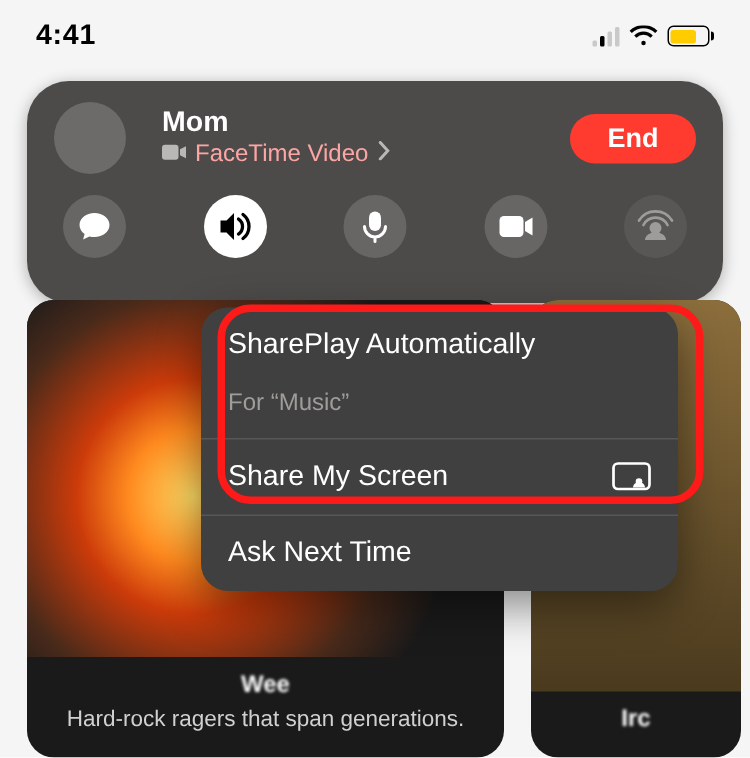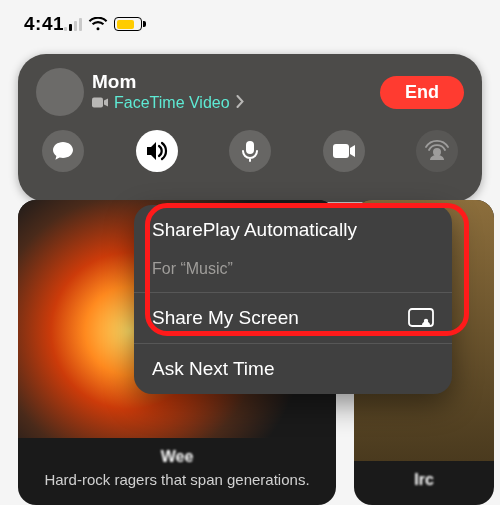--- a/index.html
+++ b/index.html
@@ -1,38 +1,38 @@
 <!DOCTYPE html>
 <html><head>
 <meta charset="utf-8">
 <style>
   * { box-sizing: border-box; margin: 0; padding: 0; }
   html, body { width: 500px; height: 505px; overflow: hidden; font-family: -apple-system, "Helvetica Neue", Arial, sans-serif; background:#fff; }
   .screen { position: relative; width: 500px; height: 505px; background:#f5f5f5; }
 
   
-  .status-bar { position:absolute; top:0; left:0; right:0; height:48px; display:flex; align-items:center; padding:0 24px; color:#000; }
+  .status-bar { position:absolute; top:0; left:0; right:0; height:48px; display:flex; align-items:center; justify-content:space-between; padding:0 24px; color:#000; }
   .status-time { font-size:19px; font-weight:600; letter-spacing:0.5px; }
   .status-right { display:flex; align-items:center; gap:6px; }
   .sig-bars { display:flex; align-items:flex-end; gap:2px; height:14px; }
   .sig-bars span { display:block; width:3px; background:#c9c9c9; border-radius:1px; }
   .sig-bars span.on { background:#000; }
   .wifi-icon svg { display:block; }
   .battery { display:flex; align-items:center; gap:1px; }
   .battery .body { width:28px; height:14px; border:1.5px solid #000; border-radius:4px; position:relative; padding:1.5px; }
   .battery .fill { height:100%; width:75%; background:#ffcc00; border-radius:2px; }
   .battery .cap { width:2.5px; height:6px; background:#000; border-radius:0 2px 2px 0; }
 
   
   .call-panel { position:absolute; top:54px; left:18px; right:18px; height:148px; background:#4c4b49; border-radius:28px; box-shadow:0 2px 10px rgba(0,0,0,.3); padding:14px 18px 12px 18px; display:flex; flex-direction:column; }
-  .call-top { display:flex; align-items:center; gap:8px; }
+  .call-top { display:flex; align-items:center; gap:24px; }
   .avatar { width:48px; height:48px; border-radius:50%; background:#6c6b69; flex:0 0 auto; }
   .call-info { flex:1; color:#fff; }
   .call-name { font-size:19px; font-weight:600; line-height:1.1; }
-  .call-sub { display:flex; align-items:center; gap:6px; color:#5eead4; font-size:16px; margin-top:2px; }
+  .call-sub { display:flex; align-items:center; gap:6px; color:#fca5a5; font-size:16px; margin-top:2px; }
   .call-sub .vid { width:16px; height:11px; }
   .end-btn { background:#ff3b30; color:#fff; font-size:18px; font-weight:600; border:none; border-radius:22px; width:84px; height:33px; display:flex; align-items:center; justify-content:center; }
   .call-controls { margin-top:14px; display:flex; justify-content:space-between; align-items:center; padding:0 6px; }
   .ctrl { width:42px; height:42px; border-radius:50%; background:#676664; display:flex; align-items:center; justify-content:center; }
   .ctrl.active { background:#fff; }
   .ctrl svg { display:block; }
   .ctrl.dim { opacity:.45; }
 
   
   .cards { position:absolute; top:200px; left:0; right:0; bottom:0; display:flex; gap:18px; padding:0 18px; }

